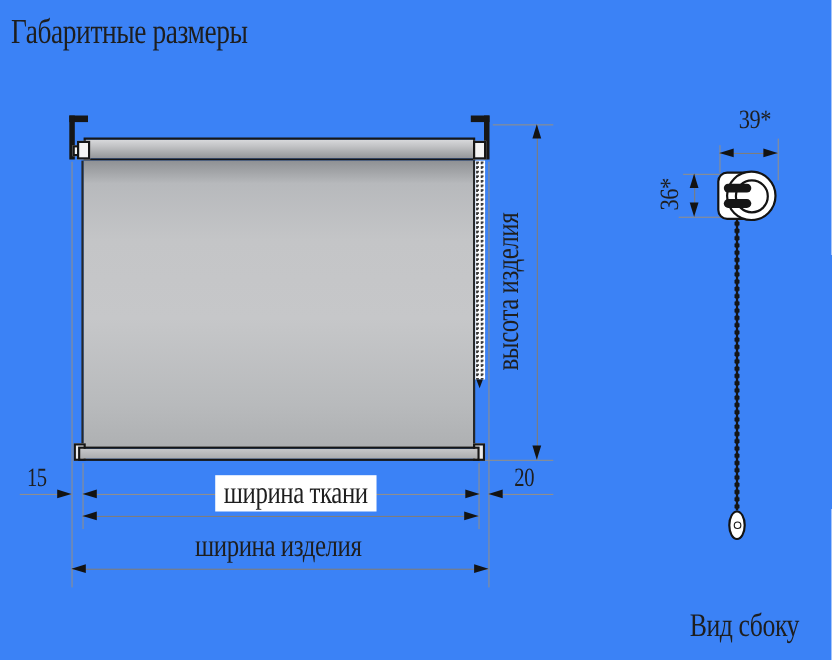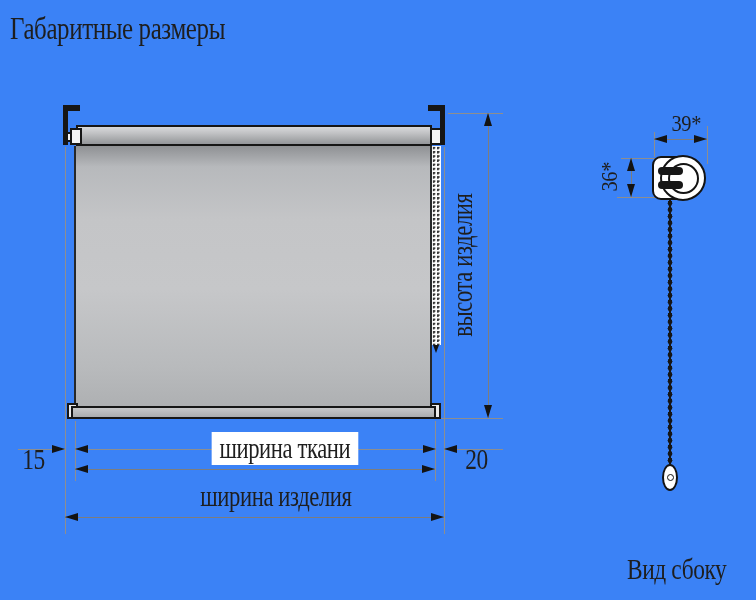--- a/index.html
+++ b/index.html
@@ -18,21 +18,21 @@
   
   .lbl{position:absolute;display:flex;align-items:center;justify-content:center;
        white-space:nowrap;color:#1e1e1e;}
   .cond{display:inline-block;transform:scaleX(0.78);transform-origin:center;letter-spacing:-0.5px;}
   .cond85{display:inline-block;transform:scaleX(0.85);transform-origin:center;letter-spacing:-0.5px;}
   .chip{background:#fff;padding:0 10px;}
   .rot{transform:rotate(-90deg);}
   .t-title{font-size:32px;font-weight:500;}
   .t-cap{font-size:30px;}
   .t-dim{font-size:29px;}
-  .t-num{font-size:30px;margin-top:24px;}
+  .t-num{font-size:24px;}
   .t-side{font-size:24px;}
   
   .ink{background:#161616;}
   .outline{border:2px solid #161616;background:#f4f4f4;box-sizing:border-box;}
   .tube{background:linear-gradient(180deg,#d8d9db 0%,#c2c3c5 35%,#a5a7a9 75%,#94969a 100%);
         border:2px solid #161616;box-sizing:border-box;}
   .fabric{background:linear-gradient(180deg,#8f9194 0%,#b7b9bc 8%,#c4c5c7 28%,
           #c6c7c9 55%,#b8babc 85%,#aeb0b2 100%);
           border-left:2px solid #26282a;border-right:2px solid #26282a;box-sizing:border-box;}
   .bbar{background:linear-gradient(180deg,#c6c7c9,#aaacae);border:2px solid #161616;box-sizing:border-box;}
@@ -90,46 +90,46 @@
 
     <div class="hl" style="left:18px;top:449px;width:47px;"></div>
     <div class="ar ar-r" style="left:52px;top:445px;"></div>
     <div class="lbl t-num" style="left:4px;top:422px;width:58px;height:26px;">
       <span class="cond">15</span>
     </div>
 
     <div class="hl" style="left:75px;top:449px;width:361px;"></div>
     <div class="ar ar-l" style="left:75px;top:445px;"></div>
     <div class="ar ar-r" style="left:423px;top:445px;"></div>
-    <div class="lbl t-dim" style="left:129px;top:433px;width:250px;height:30px;justify-content:flex-end;">
+    <div class="lbl t-dim" style="left:144px;top:433px;width:250px;height:30px;">
       <span class="cond chip">ширина ткани</span>
     </div>
 
     <div class="hl" style="left:444px;top:449px;width:59px;"></div>
     <div class="ar ar-l" style="left:444px;top:445px;"></div>
     <div class="lbl t-num" style="left:447px;top:422px;width:58px;height:26px;text-align:center;">
       <span class="cond">20</span>
     </div>
 
     <div class="hl" style="left:75px;top:469px;width:360px;background:#7d7d7d;"></div>
     <div class="ar ar-l" style="left:75px;top:465px;"></div>
     <div class="ar ar-r" style="left:422px;top:465px;"></div>
 
-    <div class="lbl t-dim" style="left:133px;top:481px;width:240px;height:30px;justify-content:flex-end;">
+    <div class="lbl t-dim" style="left:133px;top:481px;width:240px;height:30px;">
       <span class="cond">ширина изделия</span>
     </div>
     <div class="hl" style="left:65px;top:517px;width:379px;background:#7d7d7d;"></div>
     <div class="ar ar-l" style="left:65px;top:513px;"></div>
     <div class="ar ar-r" style="left:431px;top:513px;"></div>
 
   </div>
 
   <div class="abs" style="left:520px;top:0;width:236px;height:600px;">
 
-    <div class="lbl t-side" style="left:126px;top:110px;width:80px;height:26px;">
+    <div class="lbl t-side" style="left:126px;top:96px;width:80px;height:26px;">
       <span class="cond85">39*</span>
     </div>
     <div class="vl" style="left:134px;top:132px;height:25px;"></div>
     <div class="vl" style="left:187px;top:126px;height:38px;"></div>
     <div class="hl" style="left:134px;top:139px;width:53px;background:#7d7d7d;"></div>
     <div class="ar ar-l" style="left:134px;top:135px;"></div>
     <div class="ar ar-r" style="left:174px;top:135px;"></div>
 
     <div class="lbl rot t-side" style="left:50px;top:163px;width:78px;height:28px;">
       <span class="cond85">36*</span>

